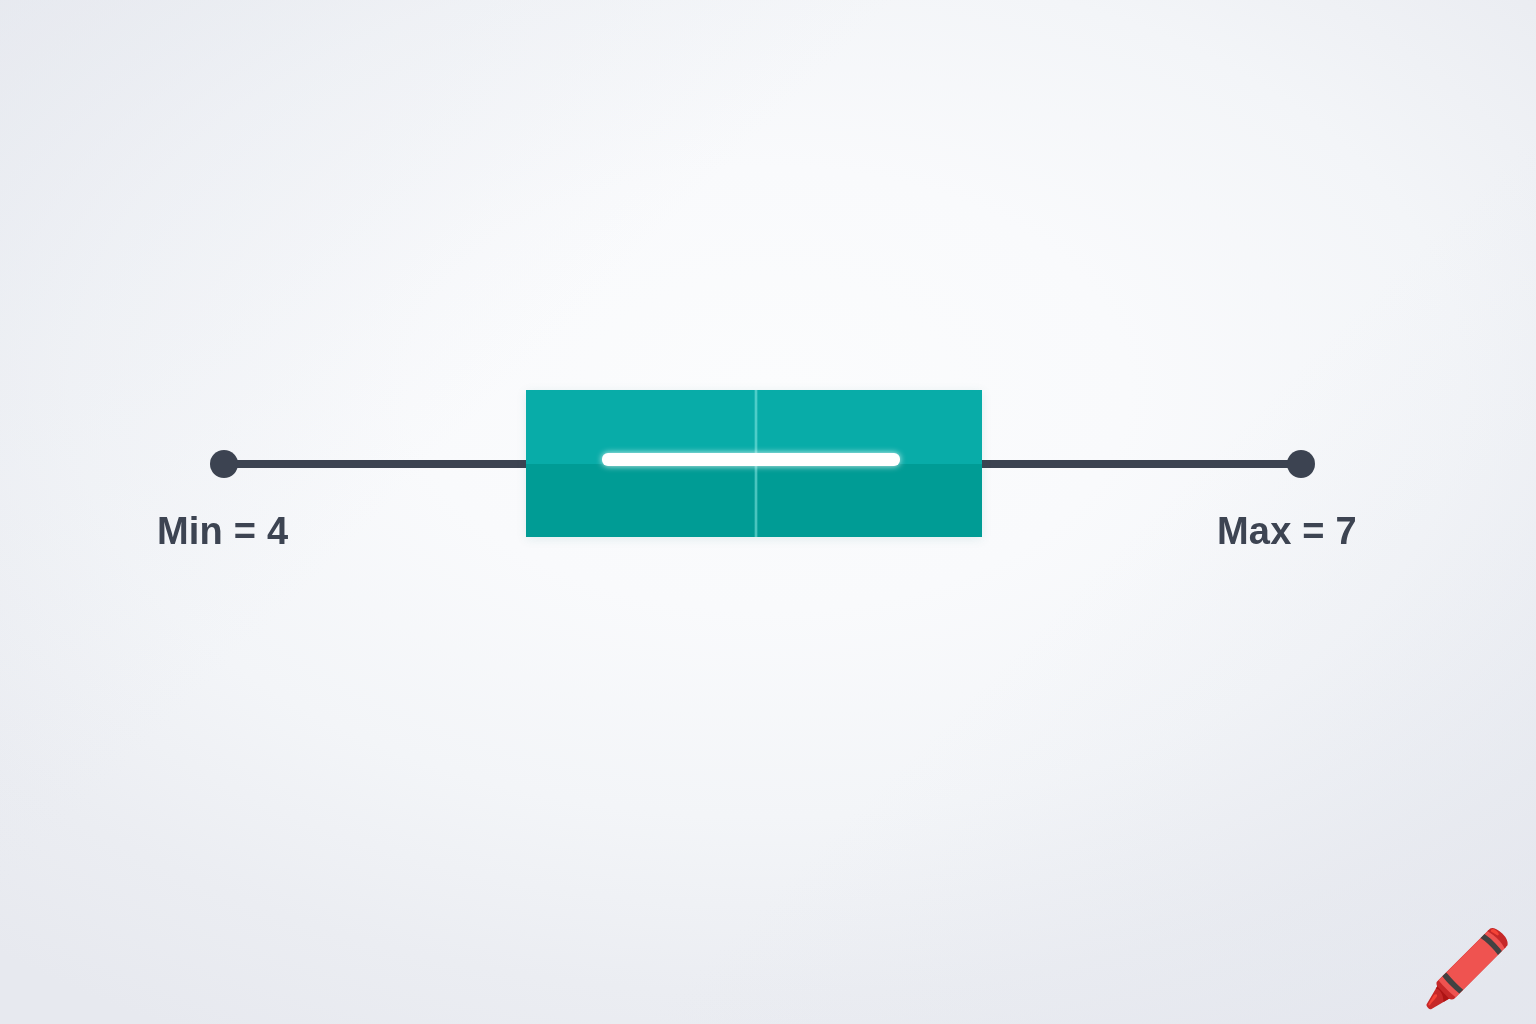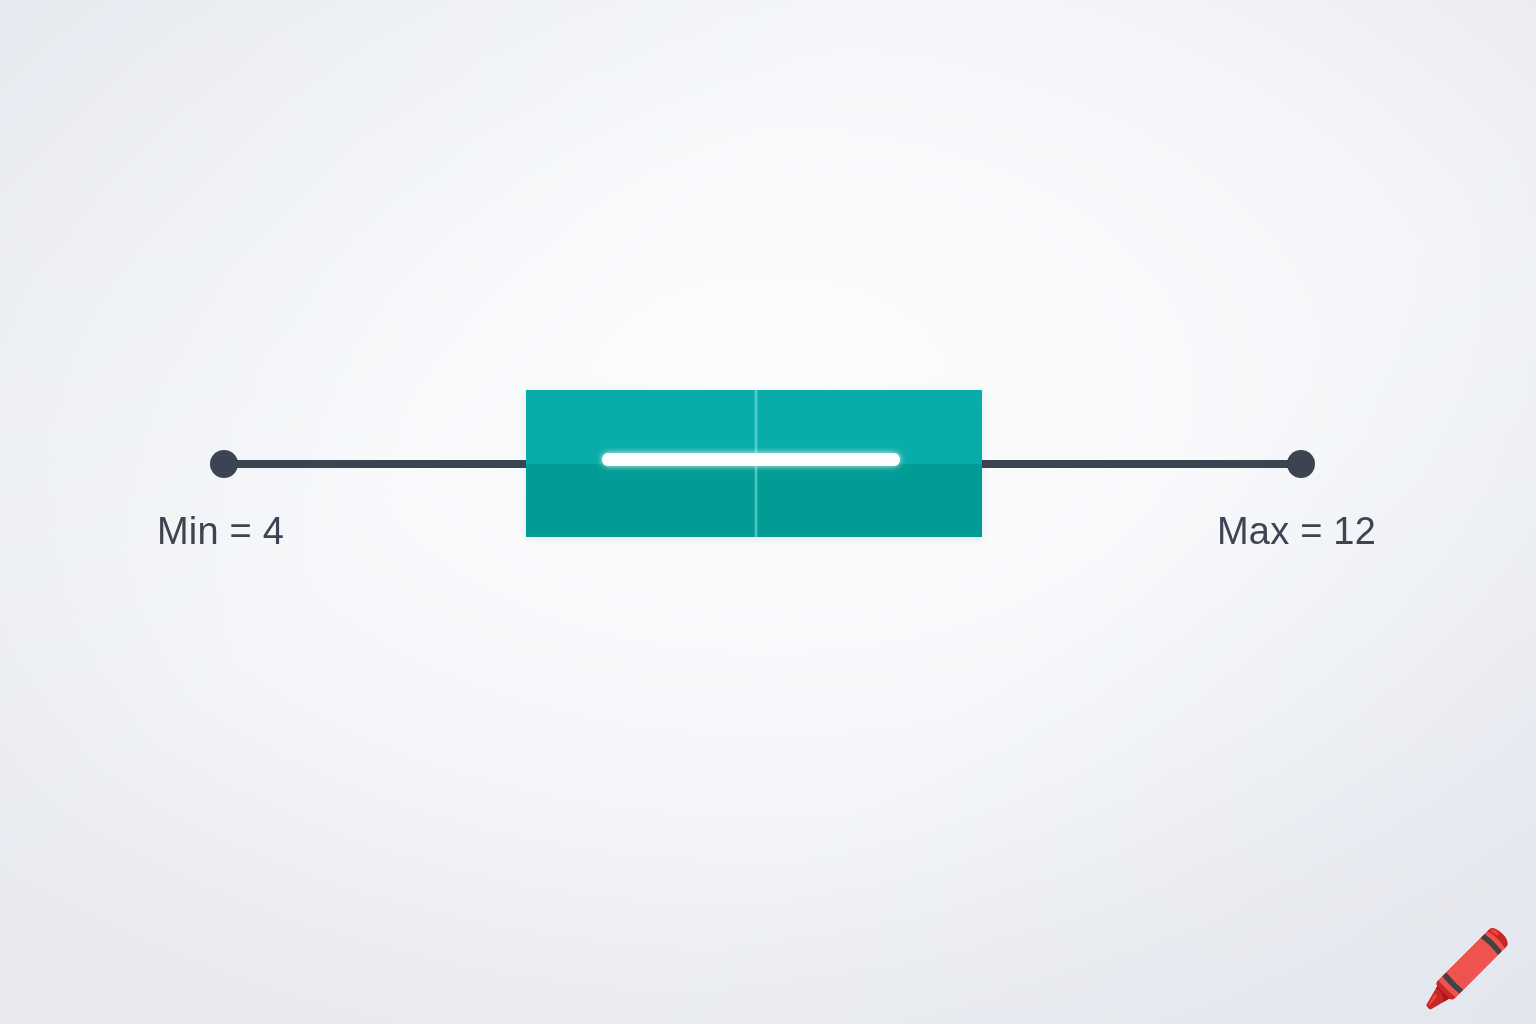--- a/index.html
+++ b/index.html
@@ -113,21 +113,21 @@
     background: #ffffff;
     border-radius: 6px;
     box-shadow: 0 0 6px rgba(255,255,255,0.85);
   }
 
   
   .axis-label {
     position: absolute;
     color: #3d4452;
     font-size: 38px;
-    font-weight: 400;
+    font-weight: 700;
     letter-spacing: 0.2px;
     white-space: nowrap;
     line-height: 1;
   }
   #label-min {
     left: 157px;
     top: 512px;
   }
   #label-max {
     left: 1217px;
@@ -158,17 +158,17 @@
   <div class="cap-dot" id="cap-dot-max"></div>
 
   <div id="iqr-box">
     <div id="iqr-box-lower"></div>
     <div id="iqr-box-seam"></div>
   </div>
 
   <div id="median-bar"></div>
 
   <div class="axis-label" id="label-min">Min = 4</div>
-  <div class="axis-label" id="label-max">Max = 12</div>
+  <div class="axis-label" id="label-max">Max = 7</div>
 
   <div id="crayon-watermark">🖍️</div>
 
 </div>
 
 </body></html>

